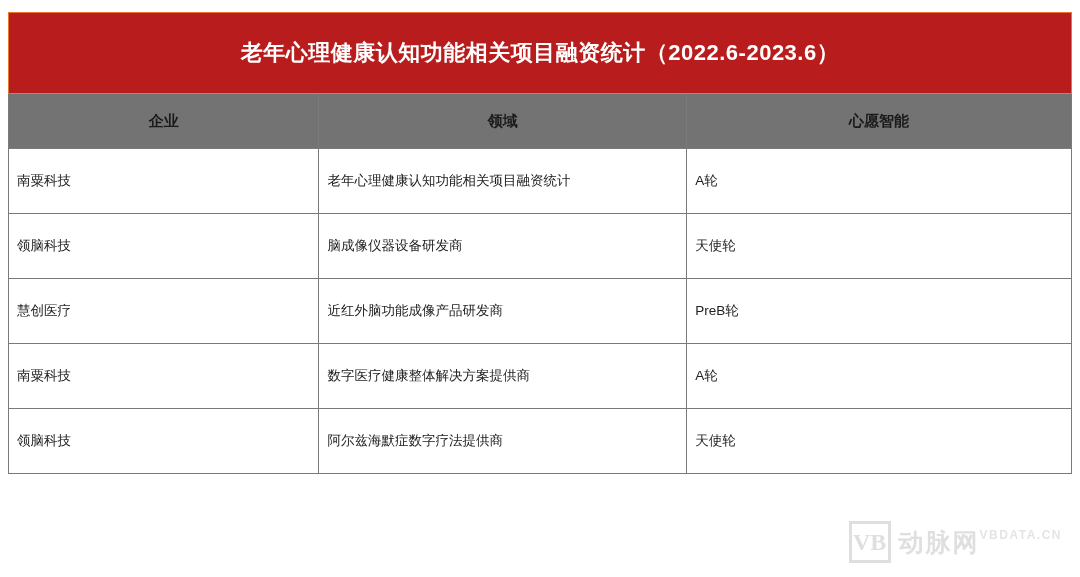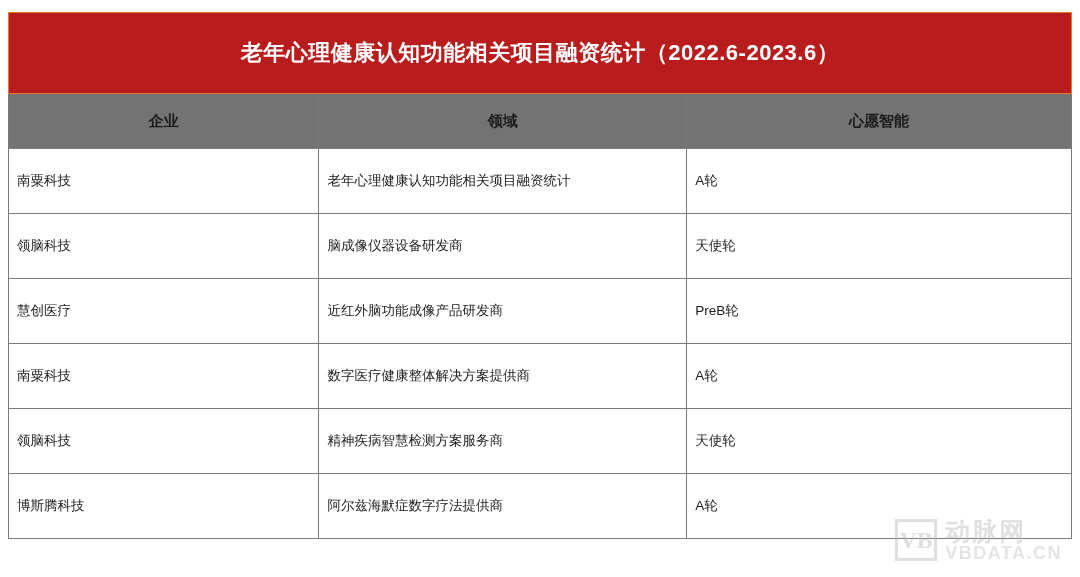--- a/index.html
+++ b/index.html
@@ -90,31 +90,30 @@
     display: flex;
     align-items: center;
     justify-content: center;
     font-size: 24px;
     font-weight: bold;
     color: #b9b9b9;
     font-family: "Liberation Serif", serif;
   }
   .wm-text {
     display: flex;
-    flex-direction: column;
     line-height: 1.05;
   }
   .wm-cn {
     font-size: 25px;
     font-weight: bold;
     color: #b9b9b9;
     letter-spacing: 2px;
   }
   .wm-en {
-    font-size: 18px;
+    font-size: 12px;
     font-weight: bold;
     color: #c4c4c4;
     letter-spacing: 1.5px;
   }
 </style>
 </head>
 <body>
 
 <div class="page">
 
@@ -150,27 +149,22 @@
           <td>近红外脑功能成像产品研发商</td>
           <td>PreB轮</td>
         </tr>
         <tr class="data-row">
           <td>南粟科技</td>
           <td>数字医疗健康整体解决方案提供商</td>
           <td>A轮</td>
         </tr>
         <tr class="data-row">
           <td>领脑科技</td>
-          <td>精神疾病智慧检测方案服务商</td>
+          <td>阿尔兹海默症数字疗法提供商</td>
           <td>天使轮</td>
-        </tr>
-        <tr class="data-row">
-          <td>博斯腾科技</td>
-          <td>阿尔兹海默症数字疗法提供商</td>
-          <td>A轮</td>
         </tr>
       </tbody>
     </table>
   </div>
 
   <div class="watermark">
     <div class="wm-mark">
       <span>VB</span>
     </div>
     <div class="wm-text">

